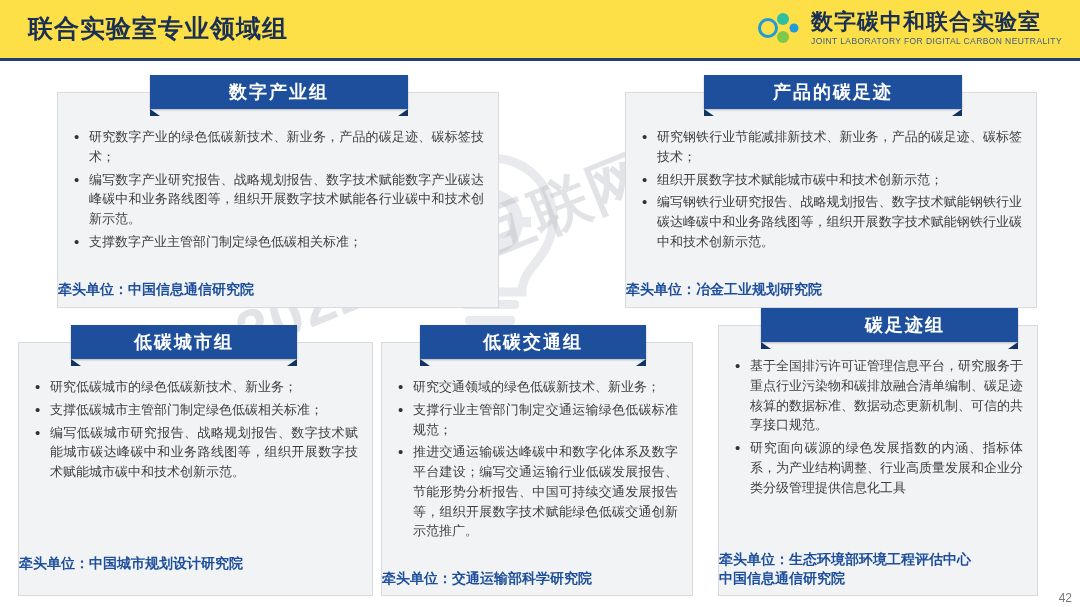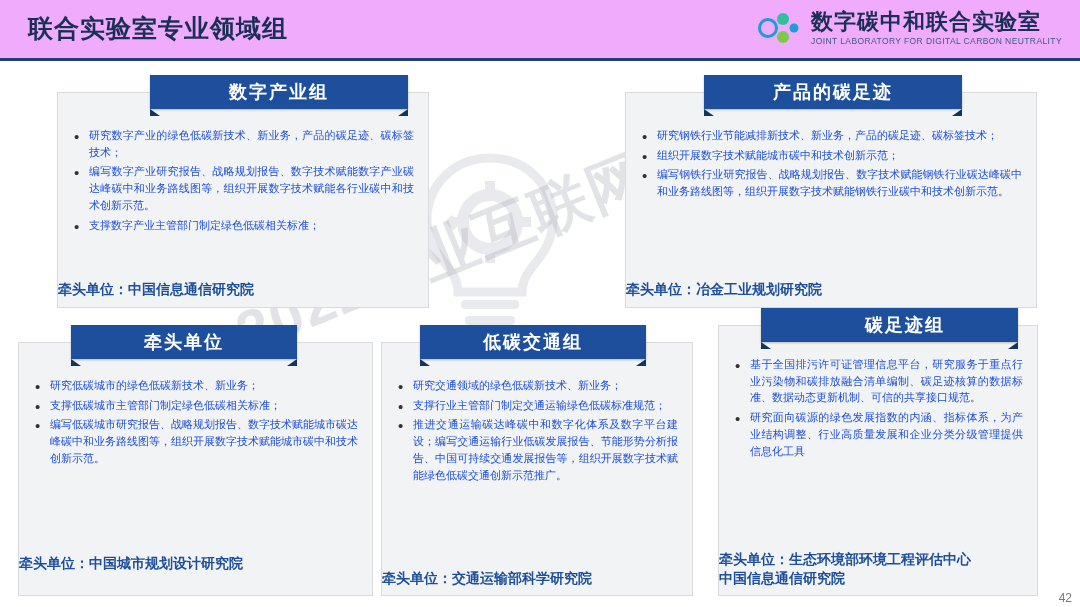--- a/index.html
+++ b/index.html
@@ -14,21 +14,21 @@
     overflow: hidden;
     position: relative;
   }
 
   
   .header {
     position: absolute;
     top: 0; left: 0;
     width: 1080px;
     height: 60px;
-    background: #f0abfc;
+    background: #fde047;
   }
   .header-title {
     position: absolute;
     left: 28px;
     top: 12px;
     font-size: 25px;
     font-weight: bold;
     color: #1a2f55;
     letter-spacing: 1px;
   }
@@ -144,23 +144,23 @@
 
   ul.bullets {
     margin: 0;
     padding: 0;
     list-style: none;
   }
   ul.bullets li {
     position: relative;
     padding-left: 17px;
     margin-bottom: 3px;
-    font-size: 11px;
+    font-size: 13px;
     line-height: 1.52;
-    color: #1d4ed8;
+    color: #404040;
     text-align: justify;
   }
   ul.bullets li::before {
     content: "•";
     position: absolute;
     left: 2px;
     top: -1px;
     font-size: 15px;
     color: #333;
   }
@@ -171,21 +171,21 @@
     font-size: 14px;
     position: absolute;
     left: 0;
     width: 100%;
     line-height: 1.35;
   }
   .lead-line .lead-label { color: #1d4f9c; }
   .lead-line .lead-value { color: #1d4f9c; }
 
   
-  #card-digital  { left: 57px;  top: 92px;  width: 372px; height: 216px; }
+  #card-digital  { left: 57px;  top: 92px;  width: 442px; height: 216px; }
   #card-digital .banner { left: 92px; width: 258px; }
   #card-digital .lead-line { bottom: 8px; }
 
   #card-steel    { left: 625px; top: 92px;  width: 412px; height: 216px; }
   #card-steel .banner { left: 78px; width: 258px; }
   #card-steel .lead-line { bottom: 8px; }
 
   #card-city     { left: 18px;  top: 342px; width: 355px; height: 254px; }
   #card-city .banner { left: 52px; width: 226px; }
   #card-city .lead-line { bottom: 22px; }
@@ -276,21 +276,21 @@
       <li>组织开展数字技术赋能城市碳中和技术创新示范；</li>
       <li>编写钢铁行业研究报告、战略规划报告、数字技术赋能钢铁行业碳达峰碳中和业务路线图等，组织开展数字技术赋能钢铁行业碳中和技术创新示范。</li>
     </ul>
   </div>
   <div class="lead-line">
     <span class="lead-label">牵头单位：</span><span class="lead-value">冶金工业规划研究院</span>
   </div>
 </div>
 
 <div class="card" id="card-city">
-  <div class="banner">牵头单位</div>
+  <div class="banner">低碳城市组</div>
   <div class="card-body">
     <ul class="bullets">
       <li>研究低碳城市的绿色低碳新技术、新业务；</li>
       <li>支撑低碳城市主管部门制定绿色低碳相关标准；</li>
       <li>编写低碳城市研究报告、战略规划报告、数字技术赋能城市碳达峰碳中和业务路线图等，组织开展数字技术赋能城市碳中和技术创新示范。</li>
     </ul>
   </div>
   <div class="lead-line">
     <span class="lead-label">牵头单位：</span><span class="lead-value">中国城市规划设计研究院</span>
   </div>

